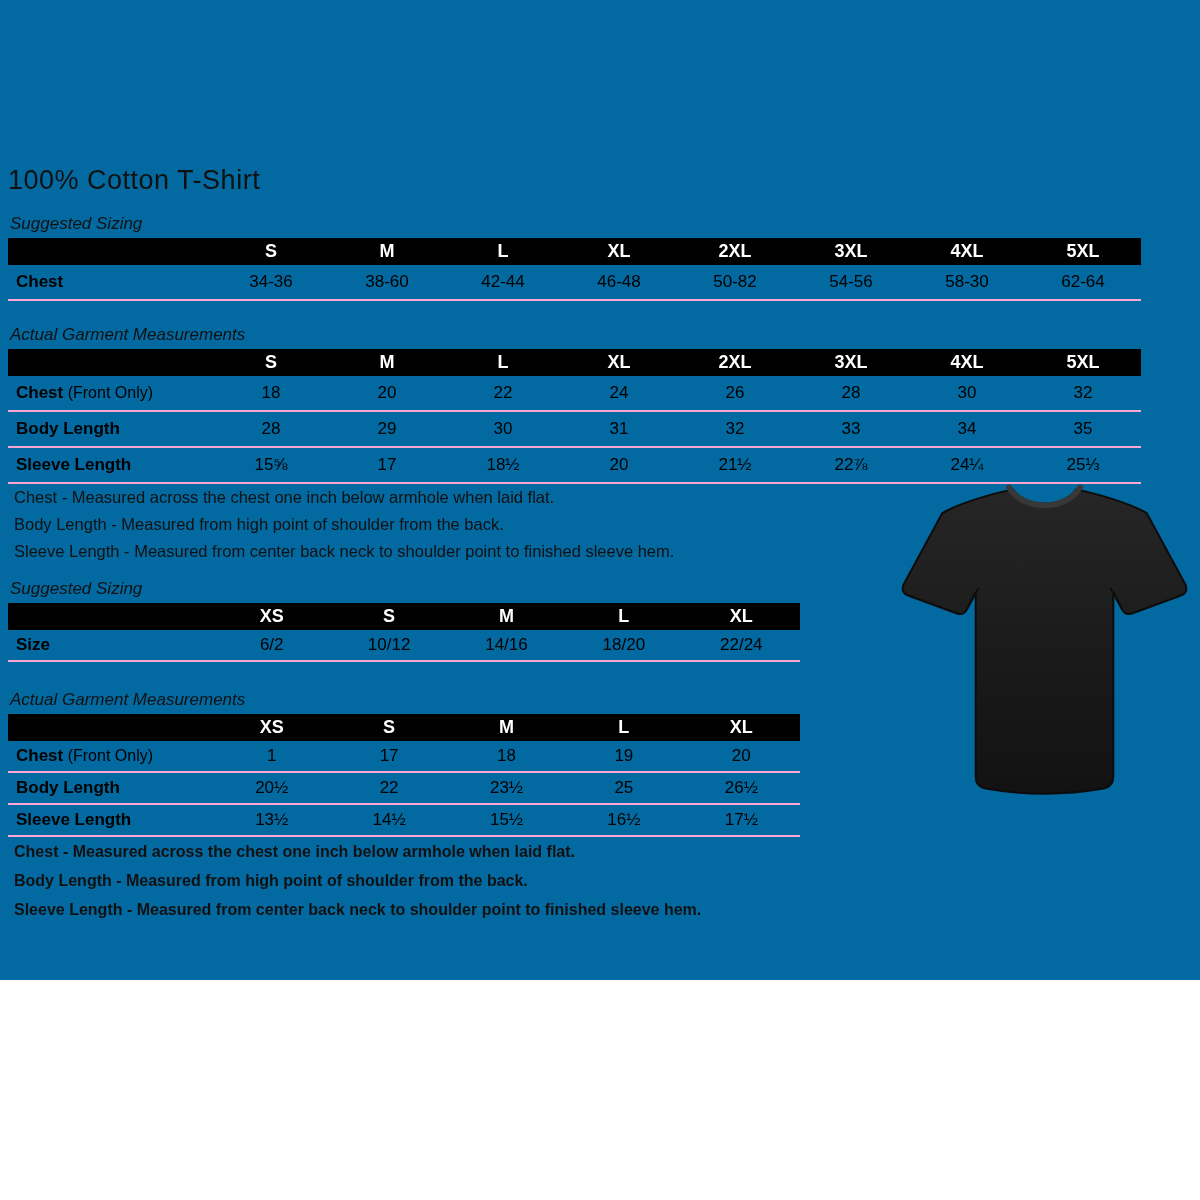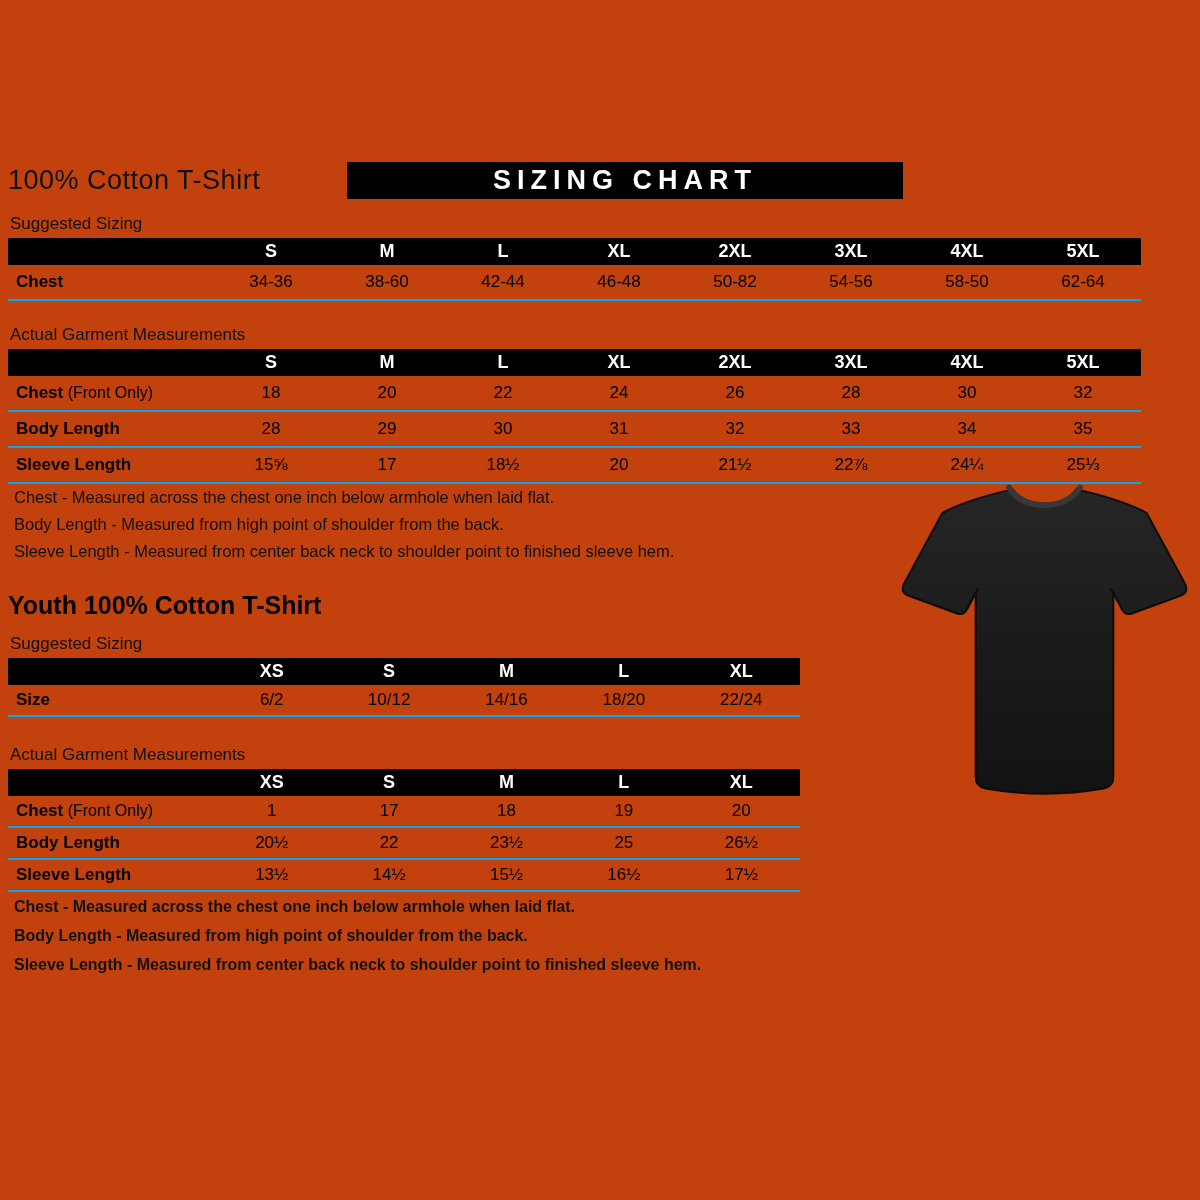--- a/index.html
+++ b/index.html
@@ -1,47 +1,47 @@
 <!DOCTYPE html>
 <html><head>
 <meta charset="utf-8">
 <style>
   html,body{margin:0;padding:0;background:#fff;}
   .page{
     position:relative;
-    width:1200px;height:1200px;
-    background:#c2410c;
+    width:1200px;height:980px;
+    background:#0369a1;
     font-family:"Liberation Sans",sans-serif;
     color:#000;
     overflow:hidden;
   }
   .content{padding:165px 30px 0 8px;}
 
   .header-row{position:relative;height:44px;}
   .adult-title{margin:0;font-size:27px;font-weight:400;color:#111;letter-spacing:.5px;}
   .banner{
     position:absolute;left:339px;top:-3px;width:556px;height:37px;
     background:#000;color:#fff;
     display:flex;align-items:center;justify-content:center;
     font-weight:bold;font-size:27px;letter-spacing:6px;
   }
 
-  .section-label{font-size:17px;margin:5px 0 4px 2px;color:#111;}
+  .section-label{font-size:17px;margin:5px 0 4px 2px;color:#111;font-style:italic;}
   .gap-top{margin-top:24px;}
 
   .adult-wrap{width:1133px;}
   .youth-wrap{width:792px;}
 
   table.sizing-table{width:100%;border-collapse:collapse;table-layout:fixed;}
   table.sizing-table thead th{
     background:#000;color:#fff;font-weight:bold;font-size:18px;
     padding:3px 0;text-align:center;
   }
   table.sizing-table th.label-col{width:205px;}
-  table.sizing-table tbody tr{border-bottom:2px solid #0ea5e9;}
+  table.sizing-table tbody tr{border-bottom:2px solid #f9a8d4;}
   table.sizing-table tbody th{
     text-align:left;padding:7px 0 7px 8px;font-size:17px;font-weight:bold;color:#000;
   }
   table.sizing-table tbody td{
     text-align:center;font-size:17px;padding:0 0;color:#000;
   }
   table.sizing-table tbody .sfx{font-weight:400;font-size:16px;}
   table.sizing-table.compact tbody th,
   table.sizing-table.compact tbody td{padding-top:5px;padding-bottom:5px;}
 
@@ -56,23 +56,20 @@
   .tee{position:absolute;left:897px;top:472px;width:295px;height:342px;}
 </style>
 </head>
 <body>
 
 <div class="page">
   <div class="content">
 
     <div class="header-row">
       <h1 class="adult-title">100% Cotton T-Shirt</h1>
-      <div class="banner">
-        <span>SIZING CHART</span>
-      </div>
     </div>
 
     <div class="adult-wrap">
       <div class="section-label">Suggested Sizing</div>
       <div>
           <table class="sizing-table ">
             <thead>
               <tr>
                 <th class="label-col"></th>
                 <th>S</th>
@@ -87,21 +84,21 @@
             </thead>
             <tbody>
               <tr>
                 <th class="label-col"><span>Chest</span></th>
                 <td>34-36</td>
                 <td>38-60</td>
                 <td>42-44</td>
                 <td>46-48</td>
                 <td>50-82</td>
                 <td>54-56</td>
-                <td>58-50</td>
+                <td>58-30</td>
                 <td>62-64</td>
               </tr>
             </tbody>
           </table>
         </div>
 
       <div class="section-label gap-top">Actual Garment Measurements</div>
       <div>
           <table class="sizing-table ">
             <thead>
@@ -155,21 +152,20 @@
           </table>
         </div>
 
       <div class="notes">
         <div class="note">Chest - Measured across the chest one inch below armhole when laid flat.</div>
         <div class="note">Body Length - Measured from high point of shoulder from the back.</div>
         <div class="note">Sleeve Length - Measured from center back neck to shoulder point to finished sleeve hem.</div>
       </div>
     </div>
 
-    <h2 class="youth-title">Youth 100% Cotton T-Shirt</h2>
 
     <div class="youth-wrap">
       <div class="section-label youth-suggested-label">Suggested Sizing</div>
       <div>
           <table class="sizing-table compact">
             <thead>
               <tr>
                 <th class="label-col"></th>
                 <th>XS</th>
                 <th>S</th>

